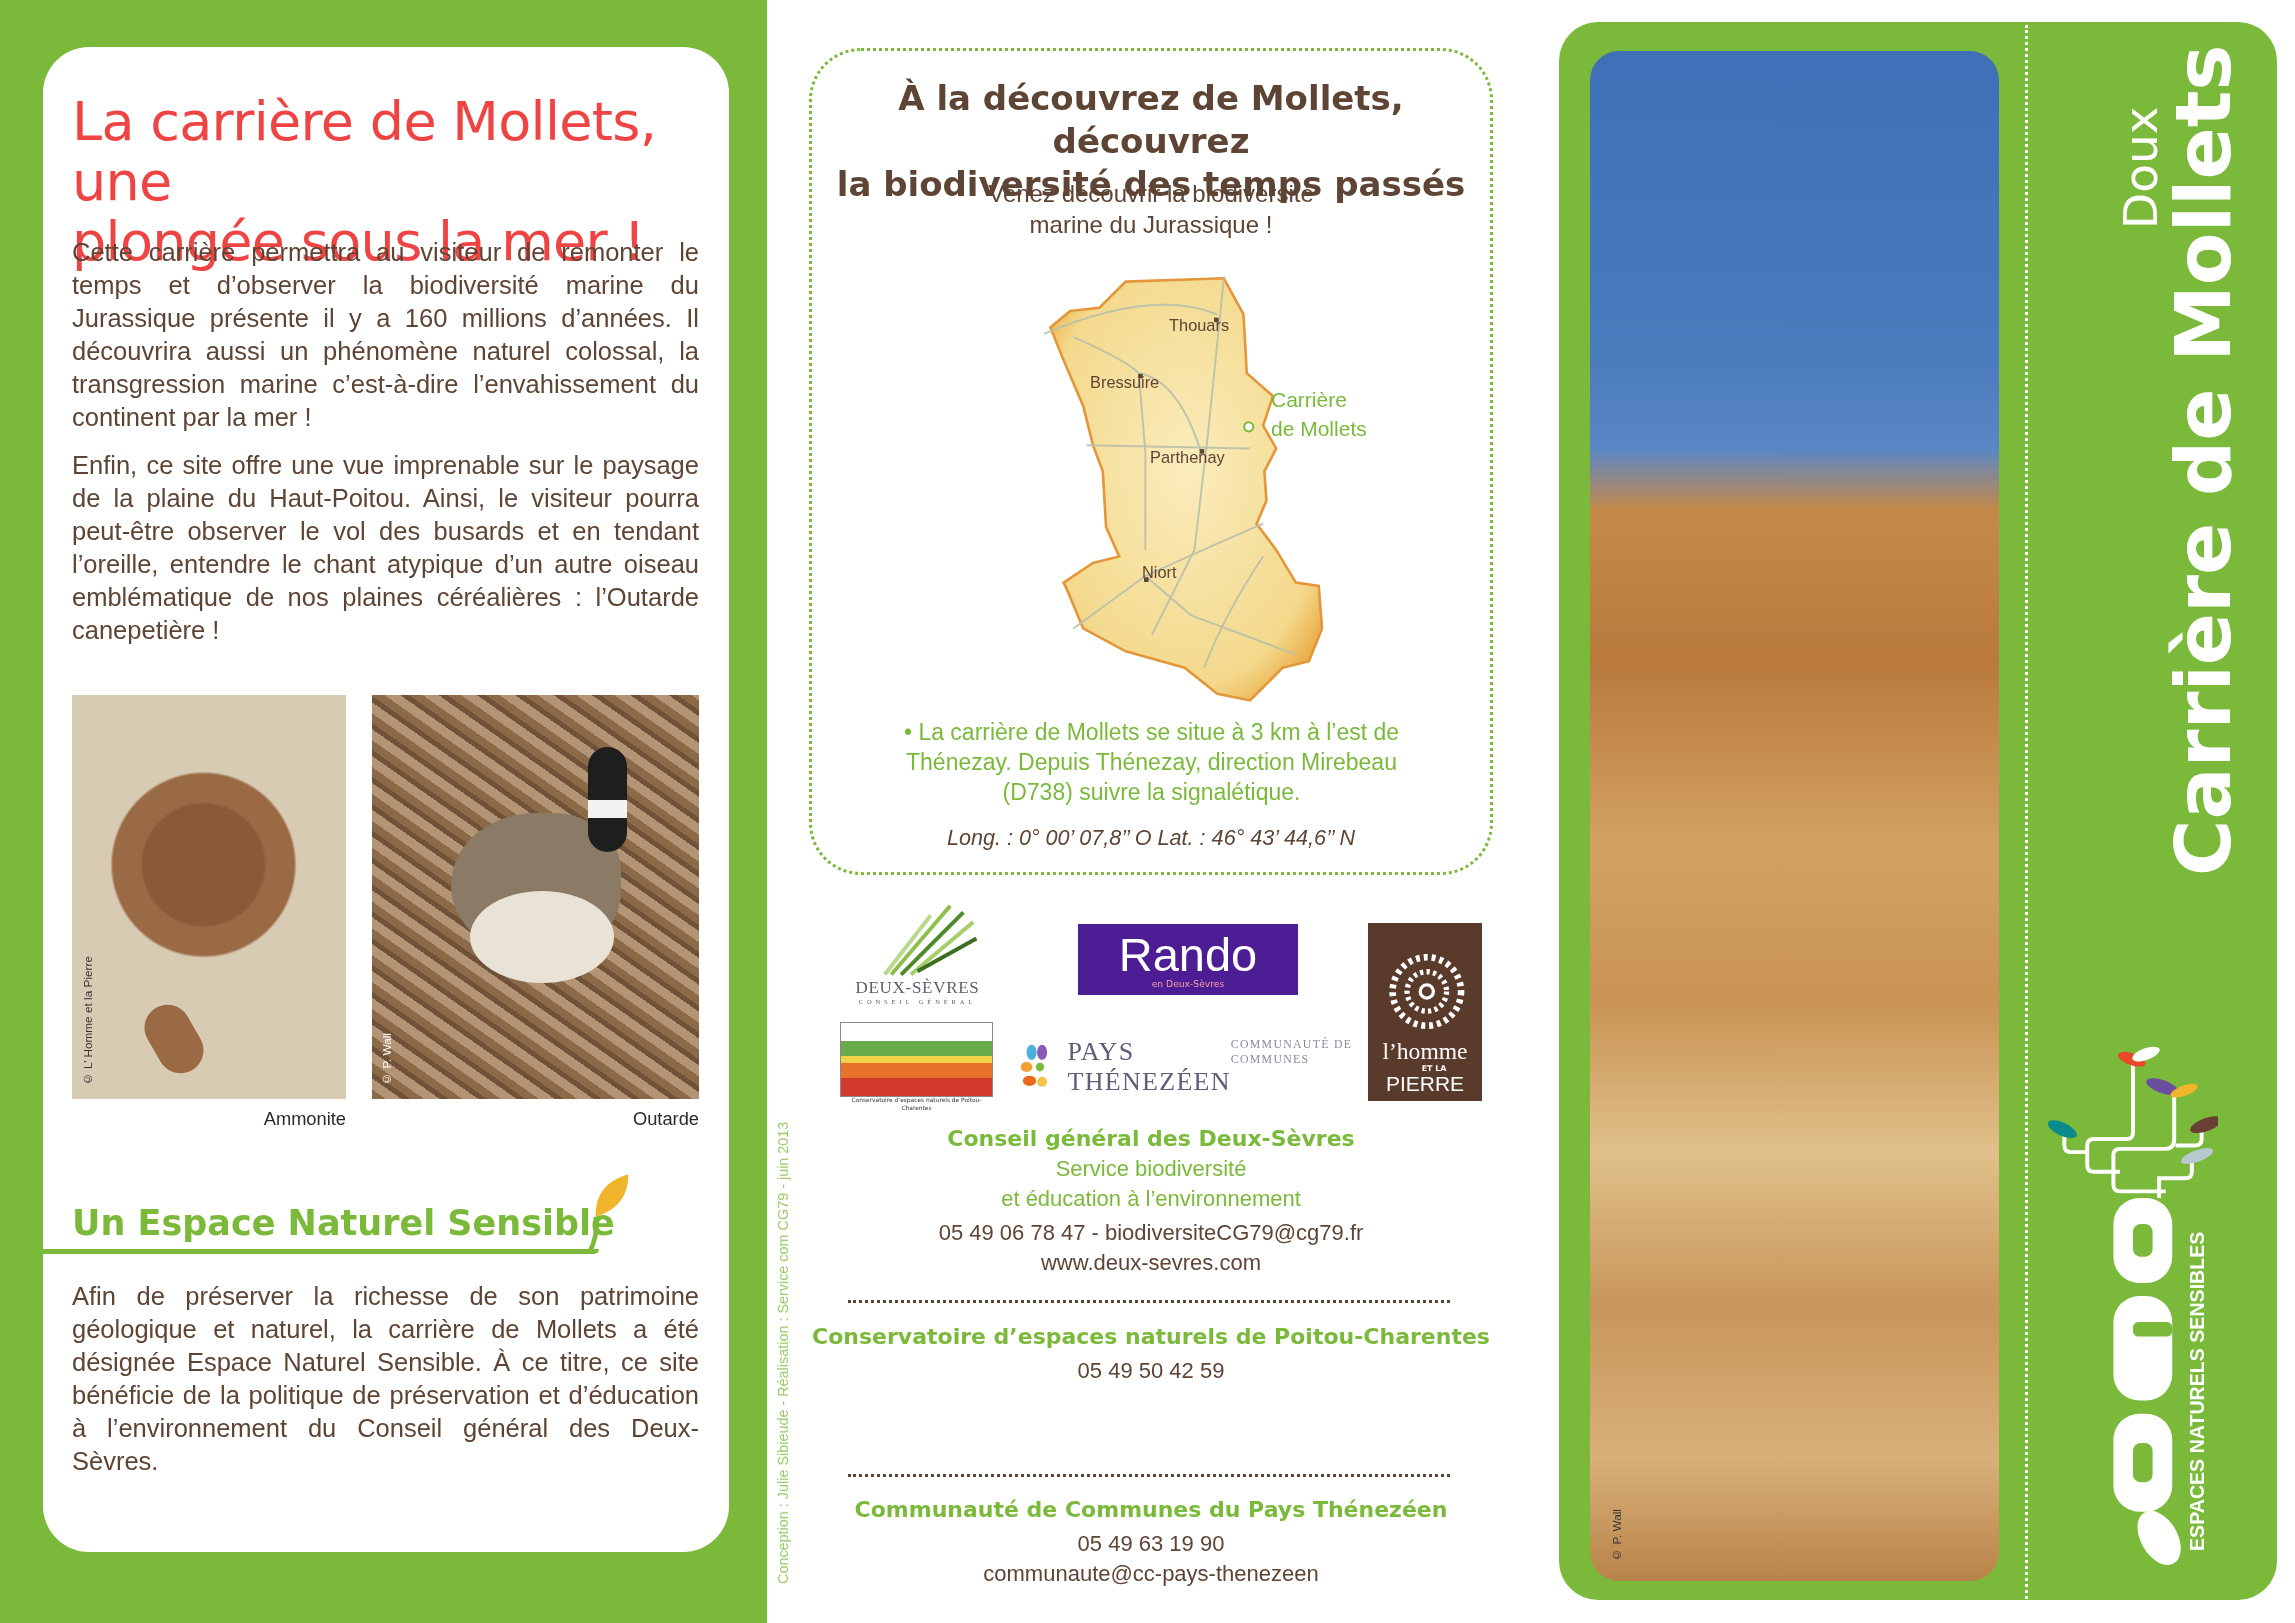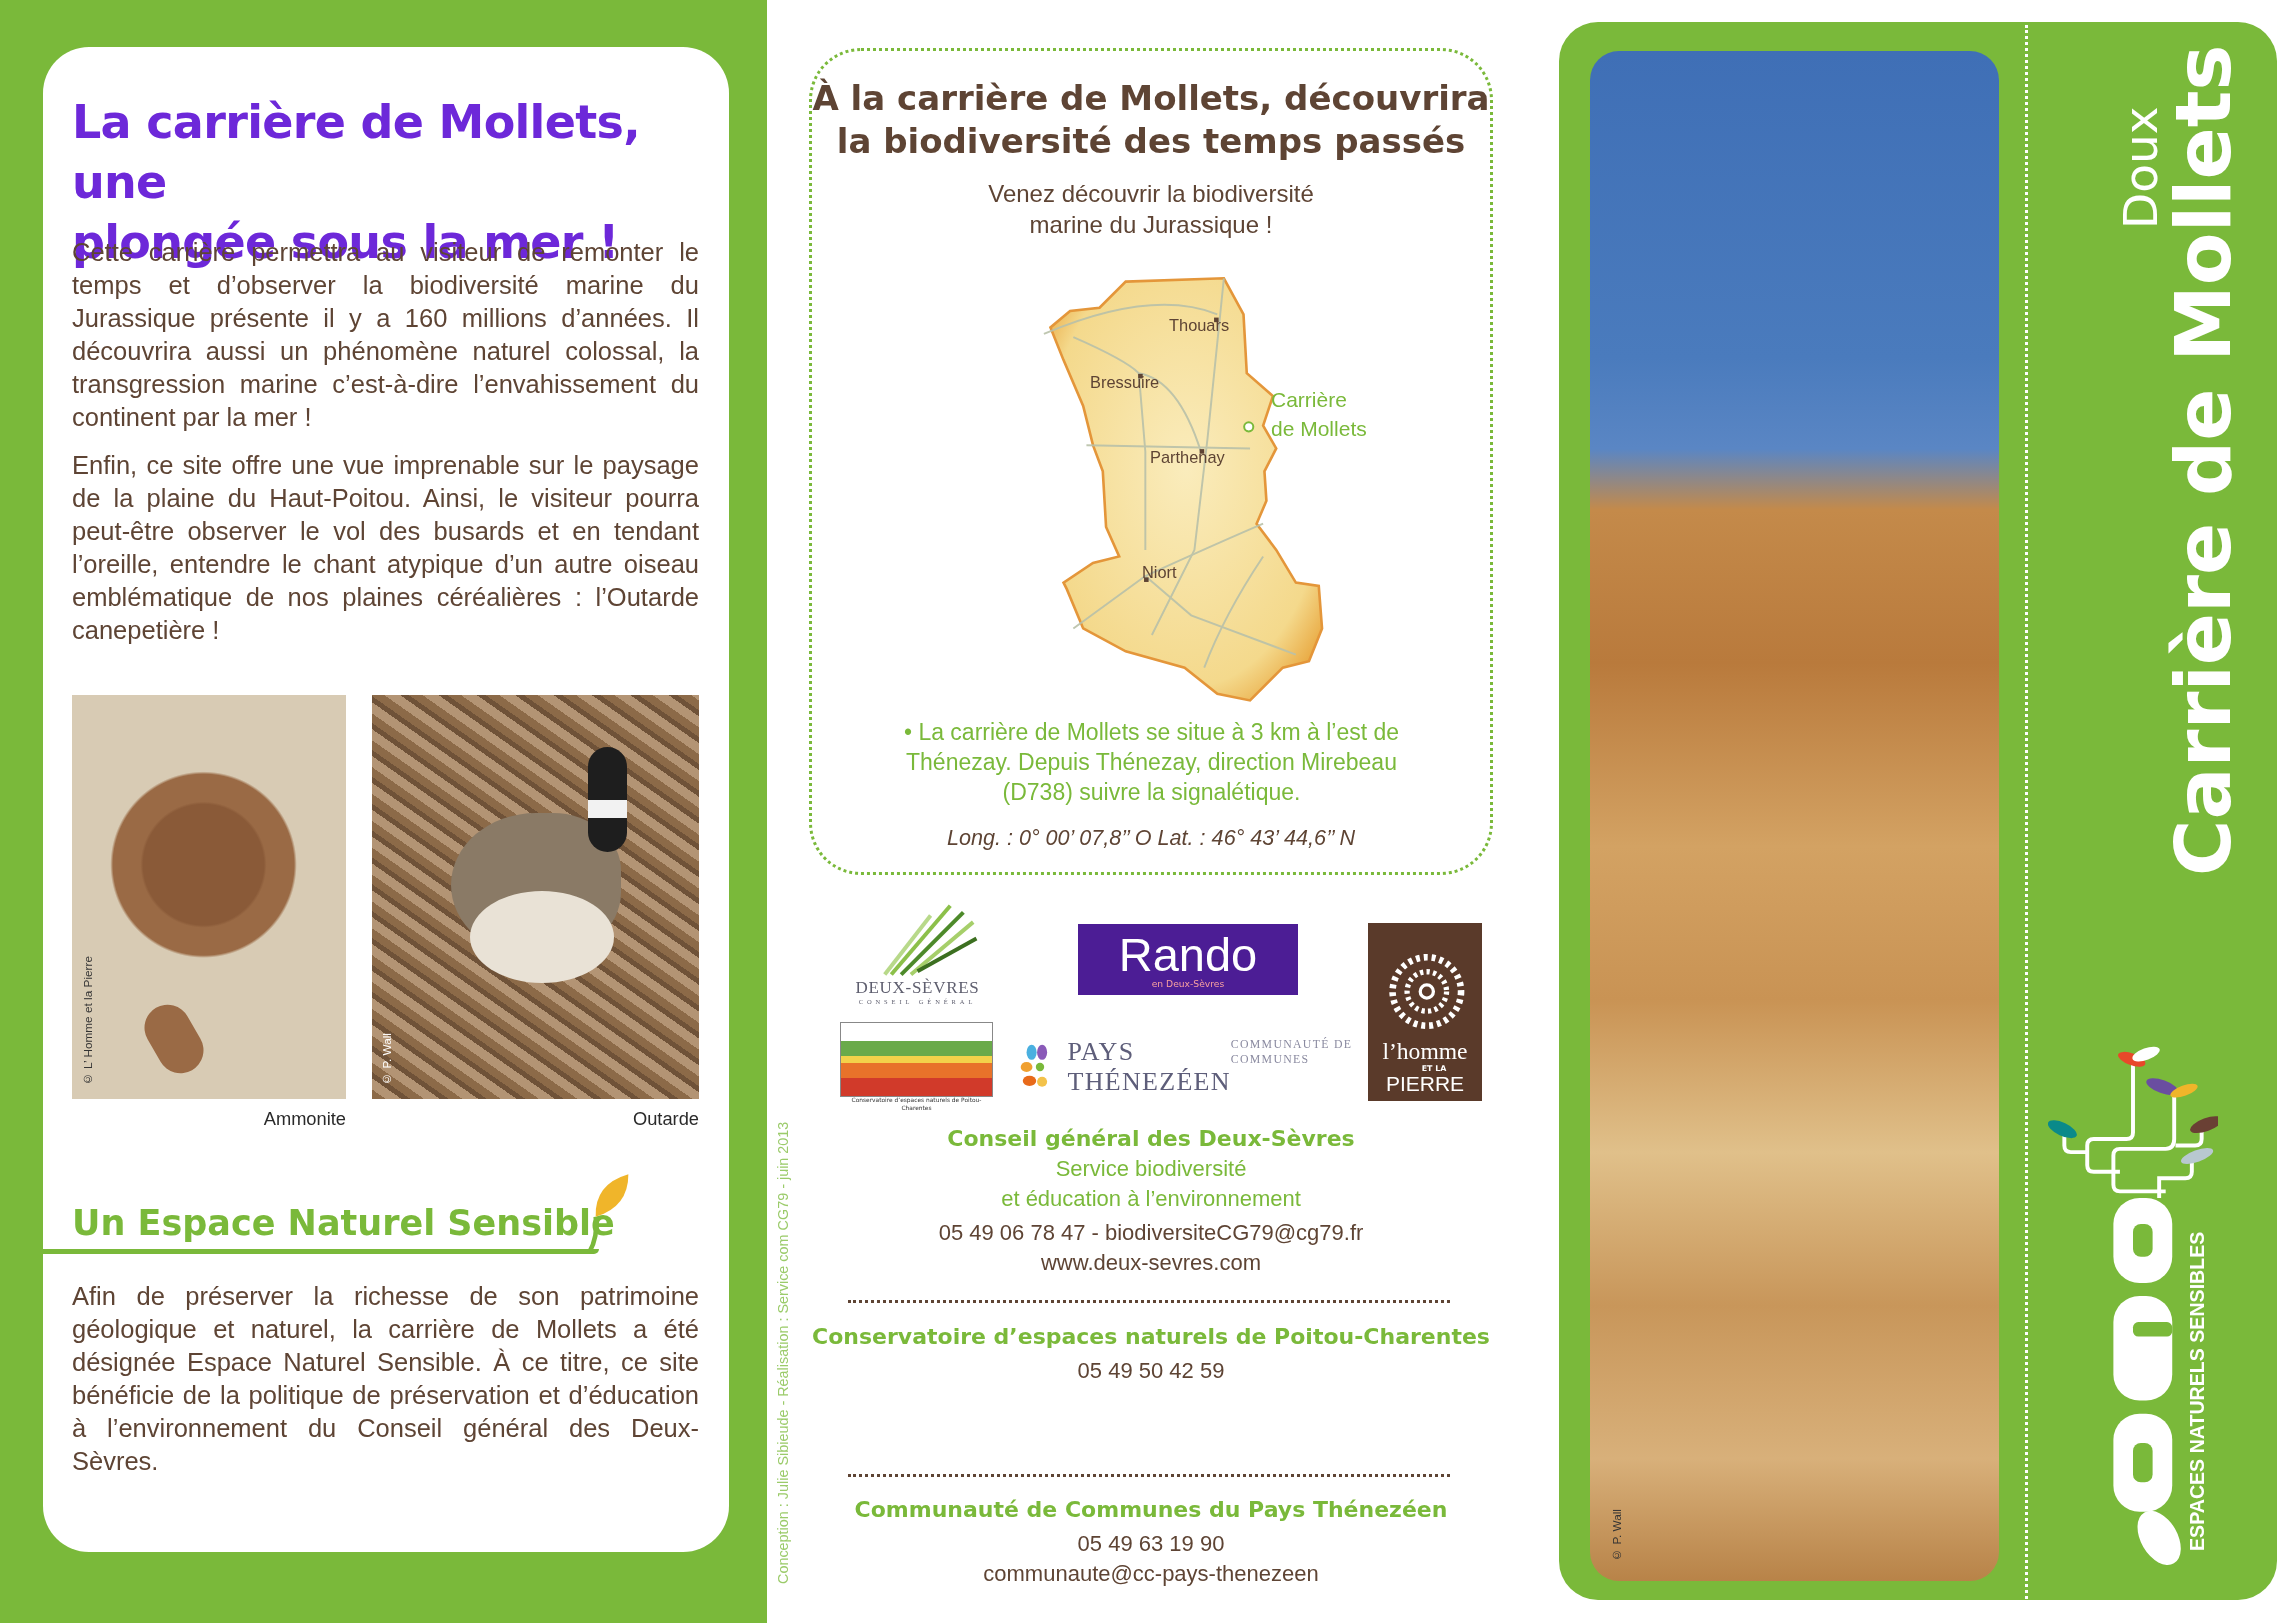--- a/index.html
+++ b/index.html
@@ -1,21 +1,21 @@
 <!DOCTYPE html>
 <html style="font-size:10.5px"><head>
 <meta charset="utf-8">
 <style>
   html,body{margin:0;padding:0;}
   body{width:2295px;height:1623px;position:relative;overflow:hidden;background:#ffffff;font-family:"DejaVu Sans",sans-serif;}
   .abs{position:absolute;}
   
   #left-panel{left:0;top:0;width:767px;height:1623px;background:#7ab93a;}
   #left-card{left:43px;top:47px;width:686px;height:1505px;background:#fff;border-radius:46px;}
-  .h1{color:#6d28d9;font-weight:bold;font-size:46px;line-height:60px;letter-spacing:-0.7px;}
+  .h1{color:#ef4444;font-weight:normal;font-size:54px;line-height:60px;letter-spacing:-0.7px;}
   .body-text{color:#5e4434;font-size:25.5px;line-height:33px;text-align:justify;font-family:"Liberation Sans",sans-serif;}
   .caption{color:#2a2a2a;font-size:18.3px;font-family:"Liberation Sans",sans-serif;}
   .photo{overflow:hidden;}
   .credit-vert{writing-mode:vertical-rl;transform:rotate(180deg);font-size:11.8px;color:#fff;font-family:"Liberation Sans",sans-serif;white-space:nowrap;}
   .ens-title{color:#7ab93a;font-weight:bold;font-size:35px;}
   
   #center-panel{left:767px;top:0;width:771px;height:1623px;background:#fff;}
   #info-box{left:809px;top:48px;width:684px;height:827px;border:3.3px dotted #7ab93a;border-radius:52px;box-sizing:border-box;}
   .c-title{color:#5e4434;font-weight:bold;font-size:34px;line-height:43px;text-align:center;}
   .c-sub{color:#5e4434;font-size:24px;line-height:31px;text-align:center;font-family:"Liberation Sans",sans-serif;}
@@ -66,21 +66,21 @@
 <div class="abs" style="left:43px;top:1249px;width:556px;height:0;border-top:5.2px solid #7ab93a;border-radius:0 0 13px 0;"></div>
 <svg class="abs" style="left:576px;top:1171px;" width="59" height="85" viewBox="0 0 90 130">
   <path d="M20 125 Q34 100 30 70" stroke="#7ab93a" stroke-width="7" fill="none"></path>
   <path d="M30 70 Q28 20 80 5 Q80 55 30 70 Z" fill="#f0b52a"></path>
 </svg>
 <p class="abs body-text" style="left:72px;top:1280px;width:627px;margin:0;">Afin de préserver la richesse de son patrimoine géologique et naturel, la carrière de Mollets a été désignée Espace Naturel Sensible. À ce titre, ce site bénéficie de la politique de préservation et d’éducation à l’environnement du Conseil général des Deux-Sèvres.</p>
 
 <div class="abs" id="center-panel"></div>
 <div class="abs" id="info-box"></div>
 <div class="abs c-title" style="left:809px;top:77px;width:684px;">
-  <div>À la carrière de Mollets, découvrira</div>
+  <div>À la découvrez de Mollets, découvrez</div>
   <div>la biodiversité des temps passés</div>
 </div>
 <div class="abs c-sub" style="left:809px;top:178px;width:684px;">
   <div>Venez découvrir la biodiversité</div>
   <div>marine du Jurassique !</div>
 </div>
 
 <svg class="abs" style="left:1021px;top:275px;" width="445" height="432" viewBox="0 0 680 660">
   <defs>
     <radialGradient id="mapfill" cx="50%" cy="45%" r="65%">

